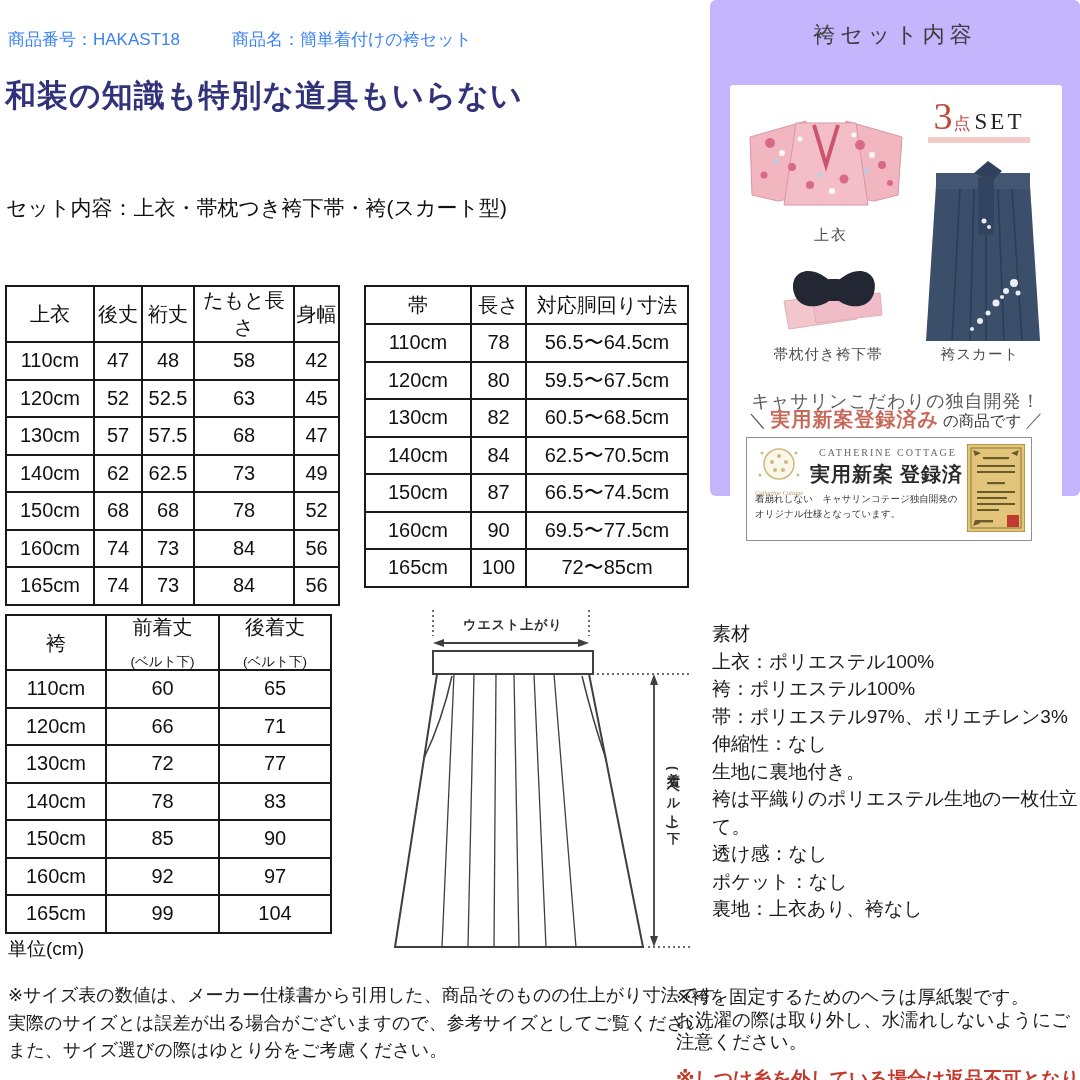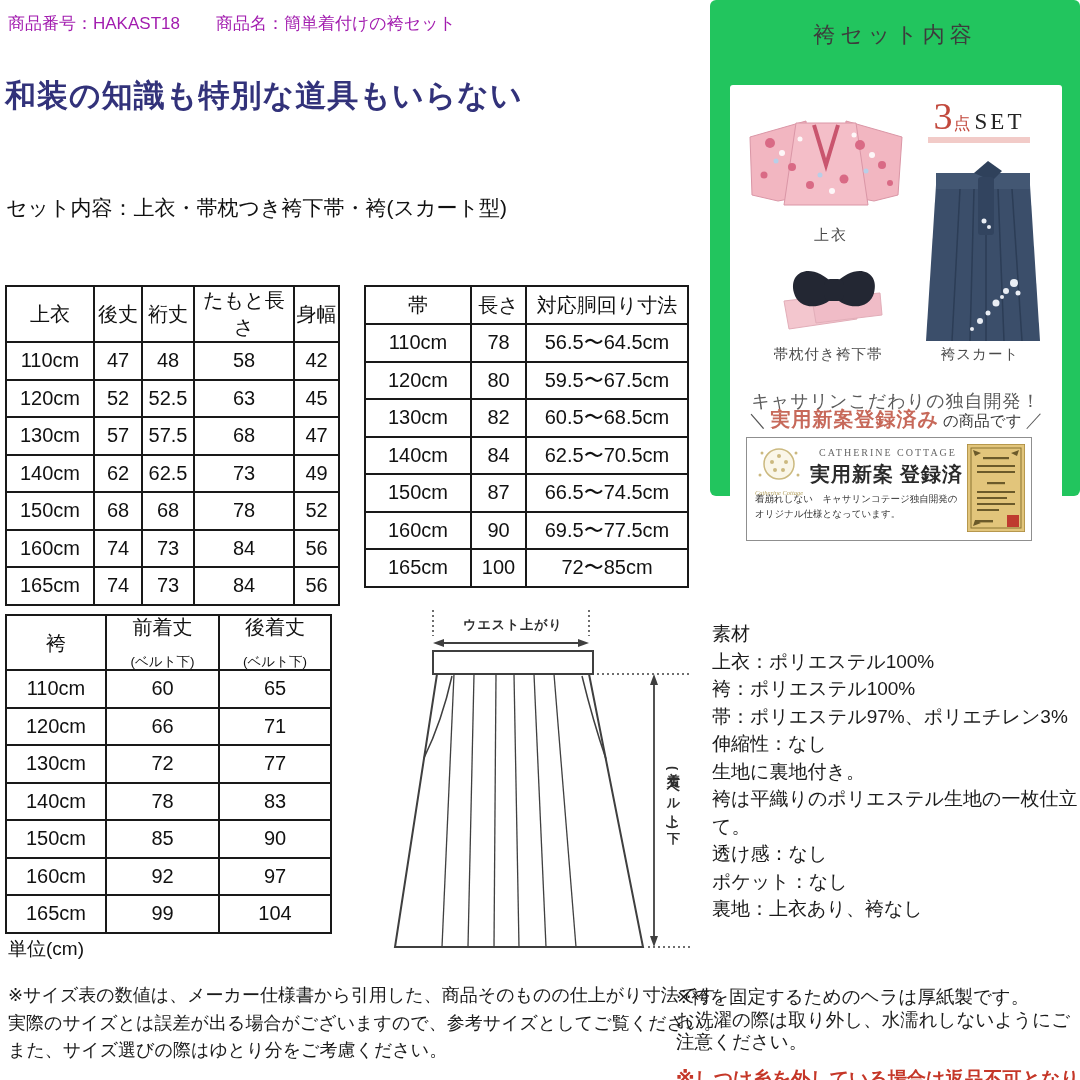--- a/index.html
+++ b/index.html
@@ -4,21 +4,21 @@
 <style>
   html,body{margin:0;padding:0;}
   body{
     width:1080px;height:1080px;background:#ffffff;position:relative;overflow:hidden;
     font-family:"Liberation Sans","DejaVu Sans",sans-serif;color:#1c1c1c;
     -webkit-font-smoothing:antialiased;
   }
   .abs{position:absolute;}
 
   
-  .top-meta{left:8px;top:12px;font-size:17px;color:#a21caf;display:flex;gap:36px;}
+  .top-meta{left:8px;top:28px;font-size:17px;color:#3b82f6;display:flex;gap:52px;}
 
   
   .headline{left:5px;top:74px;font-family:"Liberation Serif","DejaVu Serif",serif;
     font-weight:bold;font-size:31px;line-height:43px;color:#32327a;letter-spacing:1px;}
 
   .set-contents{left:6px;top:194px;font-size:21px;color:#111;}
 
   
   table.size-table{position:absolute;border-collapse:collapse;table-layout:fixed;background:#fff;}
   table.size-table th,table.size-table td{
@@ -39,21 +39,21 @@
 
   
   .diagram{left:392px;top:596px;width:306px;height:388px;}
   .diagram svg{position:absolute;left:0;top:0;}
   .waist-label{position:absolute;left:41px;top:20px;width:160px;text-align:center;
     font-size:13px;font-weight:bold;color:#2e2e2e;letter-spacing:1px;}
   .length-label{position:absolute;left:272px;top:166px;writing-mode:vertical-rl;
     text-orientation:mixed;font-size:13px;font-weight:bold;color:#2e2e2e;letter-spacing:2px;}
 
   
-  .panel{left:710px;top:0;width:370px;height:496px;background:#22c55e;border-radius:6px;}
+  .panel{left:710px;top:0;width:370px;height:496px;background:#c4b5fd;border-radius:6px;}
   .panel-title{position:absolute;left:0;top:20px;width:100%;text-align:center;
     font-family:"Liberation Serif","DejaVu Serif",serif;font-size:22px;color:#3c3c3c;letter-spacing:5px;}
   .card{position:absolute;left:20px;top:85px;width:332px;height:477px;background:#fff;border-radius:3px;}
   .card > *{position:absolute;}
   .kimono-img{left:10px;top:16px;}
   .label-jacket{left:61px;top:141px;width:80px;text-align:center;font-size:15px;color:#4a4a4a;letter-spacing:2px;}
   .badge{left:198px;top:12px;width:102px;text-align:center;}
   .badge-row{display:flex;align-items:baseline;justify-content:center;gap:1px;
     font-family:"Liberation Serif","DejaVu Serif",serif;}
   .badge-num{font-size:38px;color:#c2483c;line-height:38px;}

